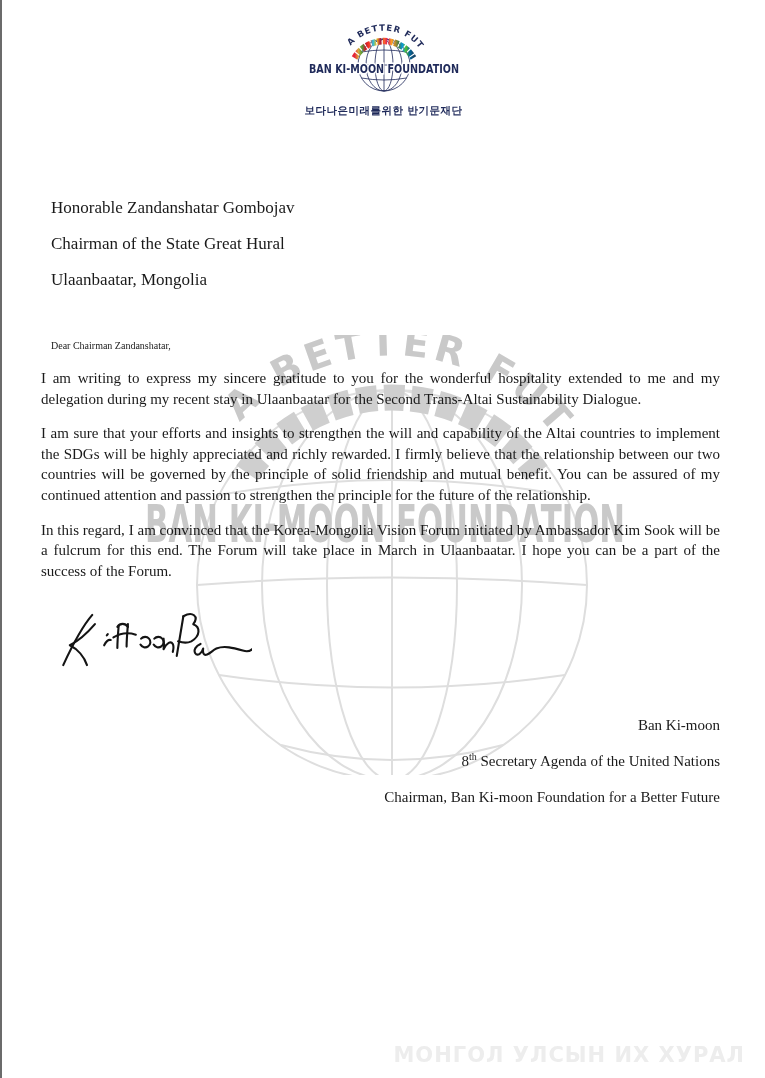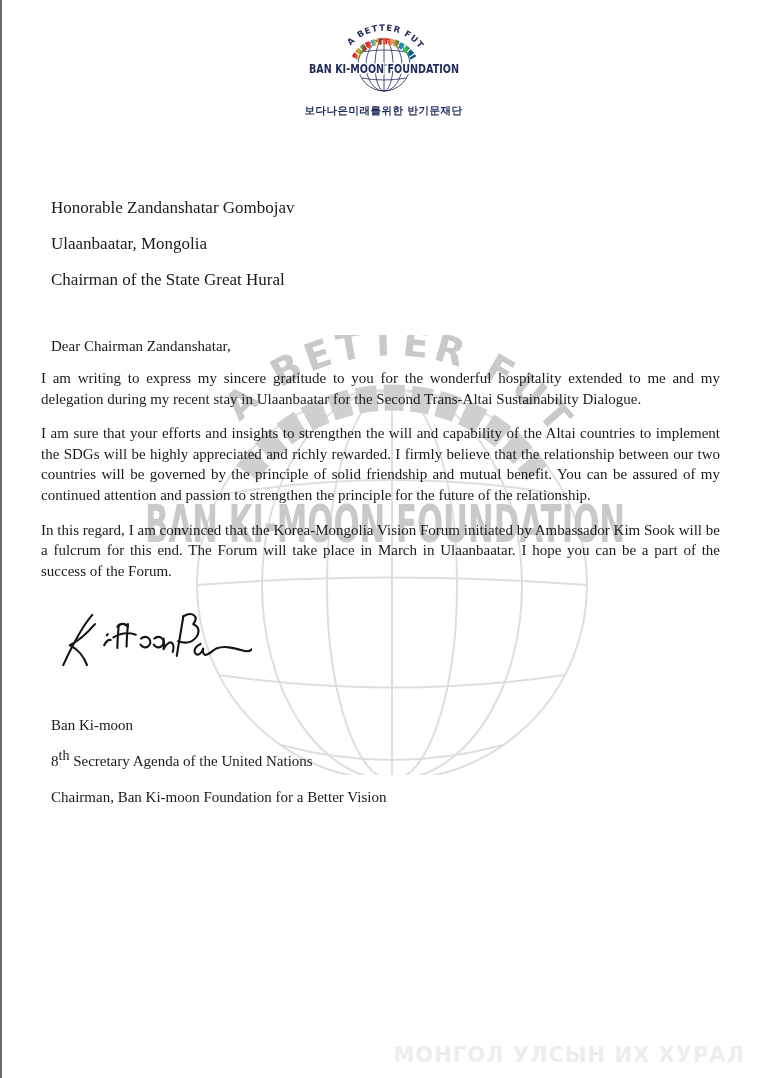--- a/index.html
+++ b/index.html
@@ -78,33 +78,33 @@
     letter-spacing: 0.5px;
     color: var(--navy, #1f2a5a);
   }
   .date-line {
     margin: 42px 45px 0 0;
     text-align: right;
     font-size: 15px;
   }
   .recipient { margin: 80px 45px 0 49px; font-size: 17px; }
   .recipient p { margin-bottom: 16px; line-height: 20px; }
-  .salutation { margin: 46px 45px 4px 49px; font-size: 15px; line-height: 20px; }
+  .salutation { margin: 46px 45px 4px 49px; font-size: 10px; line-height: 20px; }
   .body-paragraphs { margin: 12px 45px 0 39px; }
   .body-paragraphs p {
     font-size: 15px;
     line-height: 20.6px;
     text-align: justify;
     margin-bottom: 14px;
   }
   .signature-block { margin: 26px 0 0 52px; }
   .sig-path { stroke: #141414; stroke-width: 3.2; fill: none; stroke-linecap: round; stroke-linejoin: round; }
-  .closing { margin: 38px 45px 0 49px; font-size: 15px; }
+  .closing { margin: 38px 45px 0 49px; font-size: 15px; text-align: right; }
   .closing p { margin-bottom: 16px; line-height: 20px; }
-  .closing sup { font-size: 14px; vertical-align: super; line-height: 0; }
+  .closing sup { font-size: 10px; vertical-align: super; line-height: 0; }
 </style>
 </head>
 <body>
 
 <div class="page">
 
   <div class="watermark">
     <svg width="620" height="440" viewBox="0 0 620 440">
 
       <g class="wm-globe">
@@ -179,22 +179,22 @@
         </text>
 
         <text class="logo-name" x="80" y="60" text-anchor="middle" textLength="150" lengthAdjust="spacingAndGlyphs">BAN KI-MOON FOUNDATION</text>
       </svg>
       <div class="korean">보다나은미래를위한 반기문재단</div>
     </div>
 
 
     <div class="recipient">
       <p>Honorable Zandanshatar Gombojav</p>
+      <p>Chairman of the State Great Hural</p>
       <p>Ulaanbaatar, Mongolia</p>
-      <p>Chairman of the State Great Hural</p>
     </div>
 
     <div class="salutation">Dear Chairman Zandanshatar,</div>
 
     <div class="body-paragraphs">
       <p>I am writing to express my sincere gratitude to you for the wonderful hospitality extended to me and my delegation during my recent stay in Ulaanbaatar for the Second Trans-Altai Sustainability Dialogue.</p>
       <p>I am sure that your efforts and insights to strengthen the will and capability of the Altai countries to implement the SDGs will be highly appreciated and richly rewarded. I firmly believe that the relationship between our two countries will be governed by the principle of solid friendship and mutual benefit. You can be assured of my continued attention and passion to strengthen the principle for the future of the relationship.</p>
       <p>In this regard, I am convinced that the Korea-Mongolia Vision Forum initiated by Ambassador Kim Sook will be a fulcrum for this end. The Forum will take place in March in Ulaanbaatar. I hope you can be a part of the success of the Forum.</p>
     </div>
 
@@ -215,17 +215,17 @@
           <path d="M196,14 C192,38 188,62 186,74"></path>
           <path d="M196,14 C210,6 220,14 211,26 C222,30 222,44 208,52 C202,55 194,54 188,52"></path>
           <path d="M222,56 c-7,3 -11,9 -8,14 c3,5 10,1 12,-7 c-1,7 1,11 6,9 c5,-2 9,-7 14,-9 c12,-5 26,-1 40,3 c7,2 11,1 14,-2"></path>
         </g>
       </svg>
     </div>
 
     <div class="closing">
       <p>Ban Ki-moon</p>
       <p><span>8</span><sup>th</sup><span> Secretary Agenda of the United Nations</span></p>
-      <p>Chairman, Ban Ki-moon Foundation for a Better Vision</p>
+      <p>Chairman, Ban Ki-moon Foundation for a Better Future</p>
     </div>
 
   </div>
 </div>
 
 </body></html>

